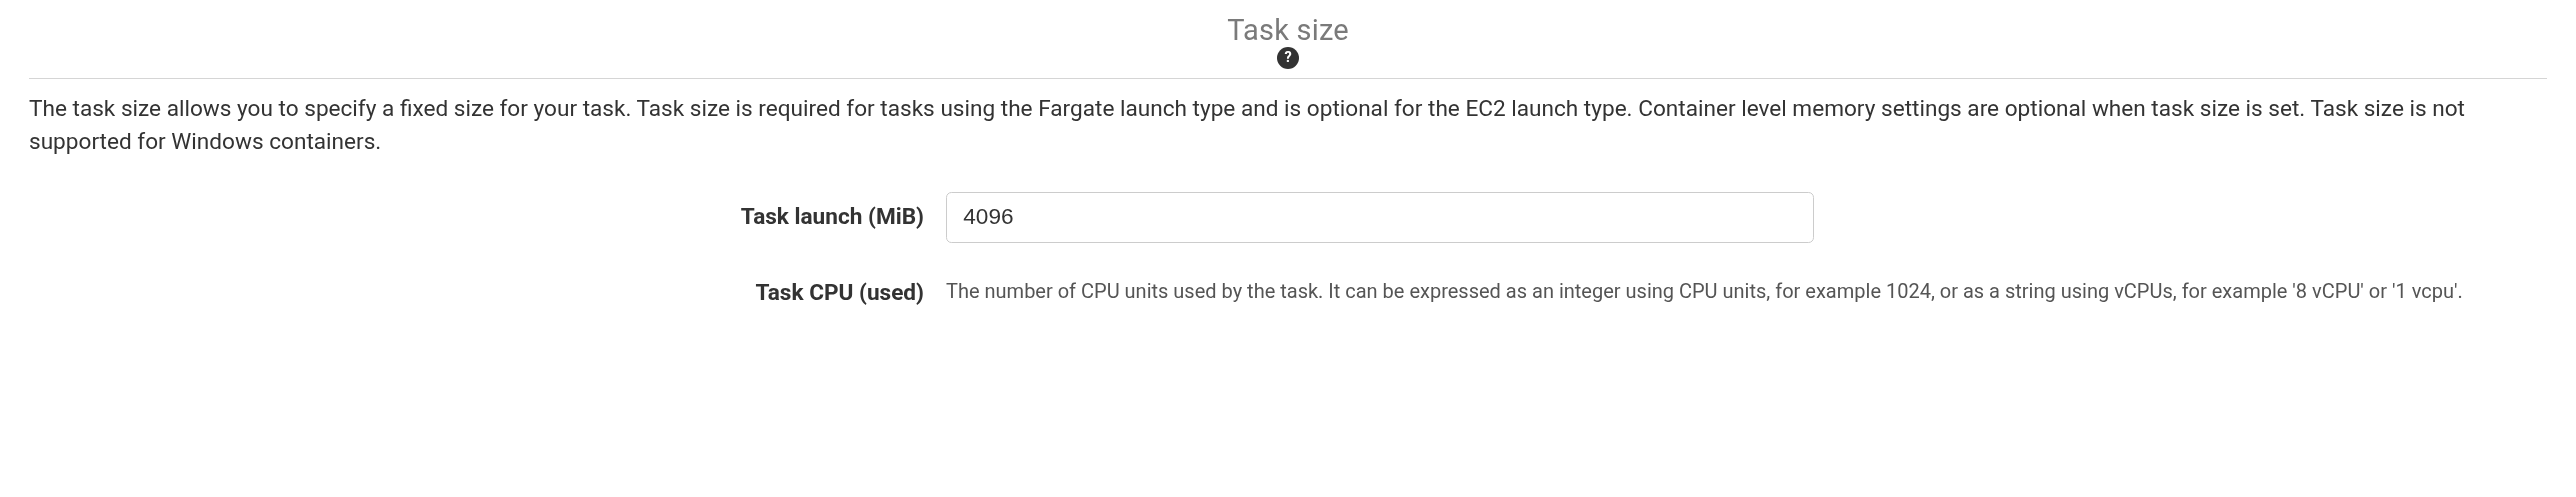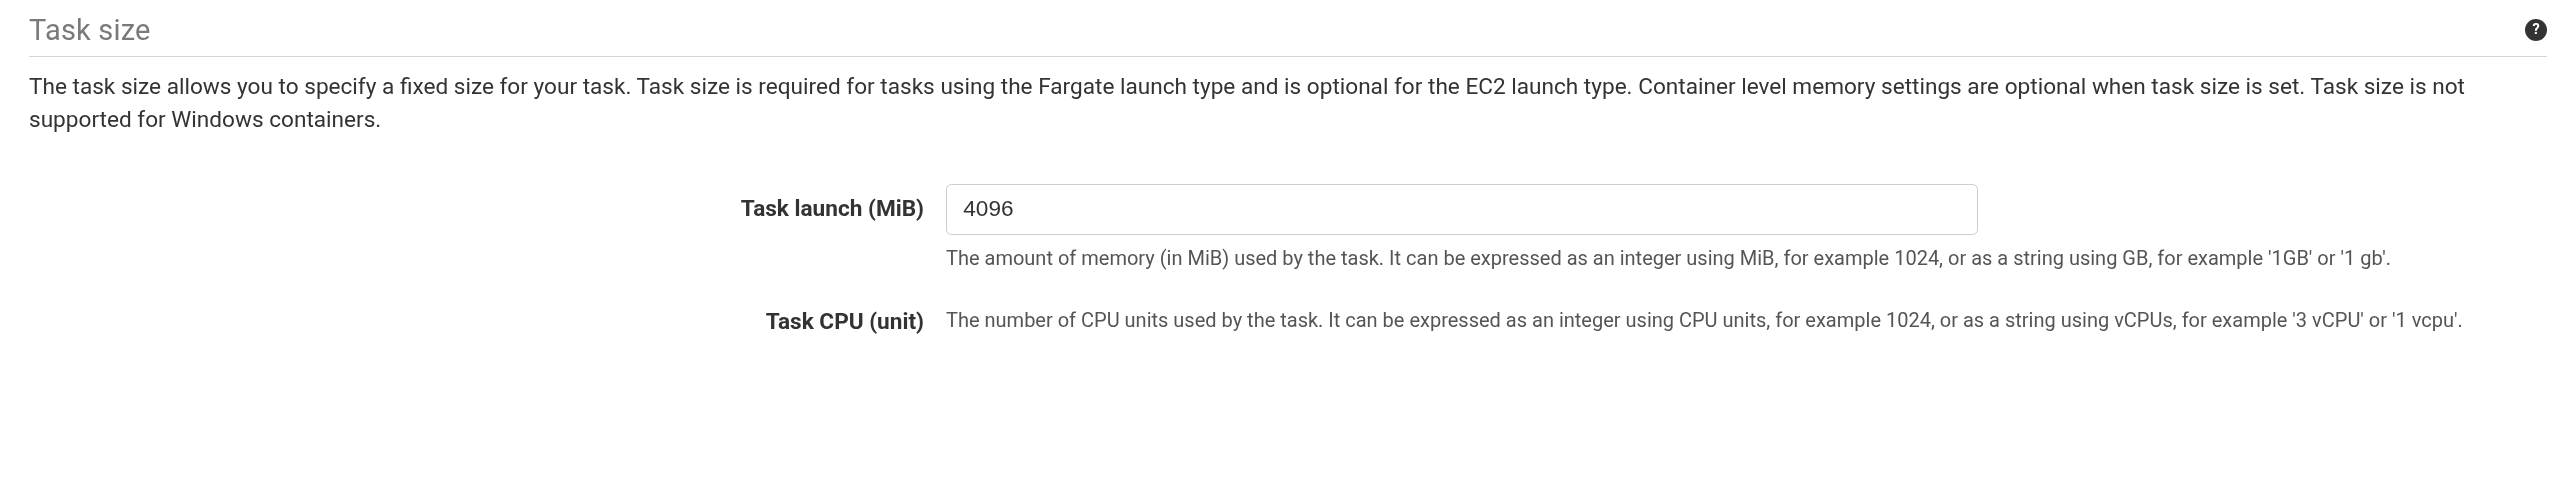--- a/index.html
+++ b/index.html
@@ -13,20 +13,21 @@
       background: #fff;
       padding: 12.7px 29px;
     }
     .section-header {
       display: flex;
       align-items: center;
       justify-content: space-between;
       border-bottom: 0.9px solid #d5d5d5;
       padding-bottom: 9px;
       margin-bottom: 14.5px;
+      flex-direction: column;
     }
     .section-title {
       font-size: 29px;
       font-weight: 400;
       color: #7a7a7a;
       letter-spacing: 0.2px;
     }
     .help-icon {
       width: 22px;
       height: 22px;
@@ -37,42 +38,42 @@
       align-items: center;
       justify-content: center;
       font-size: 14.5px;
       font-weight: 700;
       cursor: pointer;
     }
     .section-description {
       font-size: 22.6px;
       line-height: 1.45;
       color: #333;
-      margin-bottom: 47px;
+      margin-bottom: 33px;
     }
     .form-row {
       display: flex;
       align-items: flex-start;
       margin-bottom: 25px;
     }
     .form-label {
       width: 917px;
       text-align: right;
       padding-right: 22px;
       font-size: 22.6px;
       font-weight: 700;
       color: #333;
       padding-top: 11px;
       flex-shrink: 0;
     }
     .form-field-wrap {
       flex: 1;
     }
     .form-input {
-      width: 1032px;
+      width: 868px;
       max-width: 100%;
       height: 51px;
       padding: 0 16.3px;
       font-size: 22.6px;
       border: 0.9px solid #ccc;
       border-radius: 5.4px;
       color: #333;
       background: #fff;
     }
     .help-text {
@@ -92,23 +93,22 @@
     <span>?</span>
   </div>
 </div>
 
 <p class="section-description">The task size allows you to specify a fixed size for your task. Task size is required for tasks using the Fargate launch type and is optional for the EC2 launch type. Container level memory settings are optional when task size is set. Task size is not supported for Windows containers.</p>
 
 <div class="form-row">
   <label class="form-label">Task launch (MiB)</label>
   <div class="form-field-wrap">
     <input type="text" class="form-input" value="4096" style="">
-    <div class="help-text">The amount of memory (in MiB) used by the task. It can be expressed as an integer using MiB, for example 1024, or as a string using GB, for example '1GB' or '1 gb'.</div>
   </div>
 </div>
 
 <div class="form-row">
-  <label class="form-label">Task CPU (unit)</label>
+  <label class="form-label">Task CPU (used)</label>
   <div class="form-field-wrap">
-    <div class="help-text">The number of CPU units used by the task. It can be expressed as an integer using CPU units, for example 1024, or as a string using vCPUs, for example '3 vCPU' or '1 vcpu'.</div>
+    <div class="help-text">The number of CPU units used by the task. It can be expressed as an integer using CPU units, for example 1024, or as a string using vCPUs, for example '8 vCPU' or '1 vcpu'.</div>
   </div>
 </div>
 
 
 </body></html>

